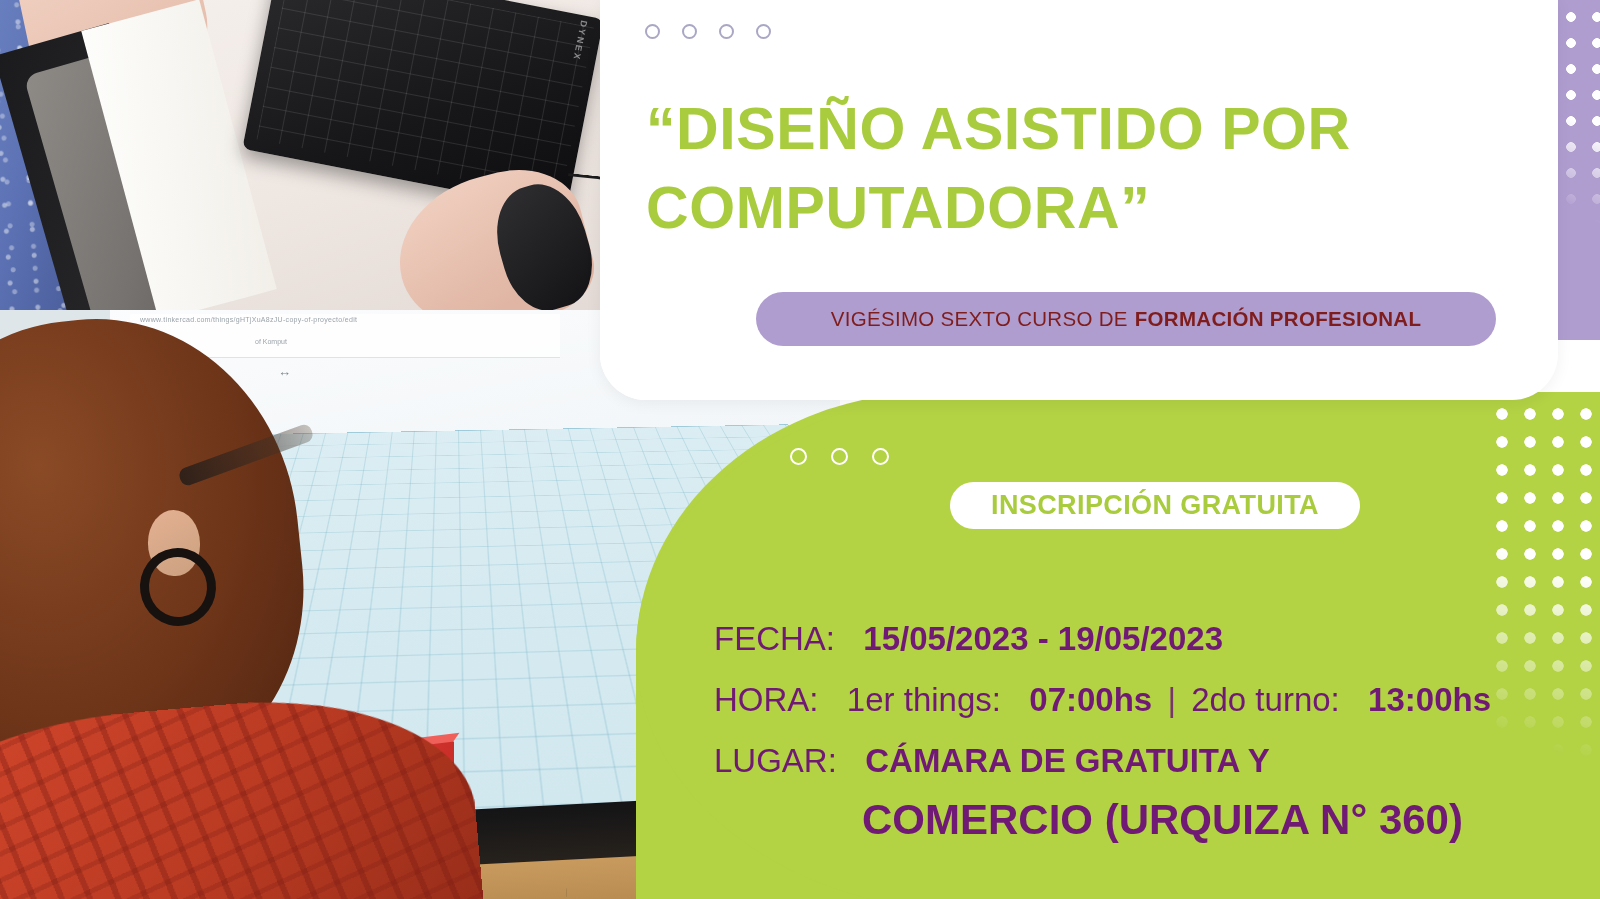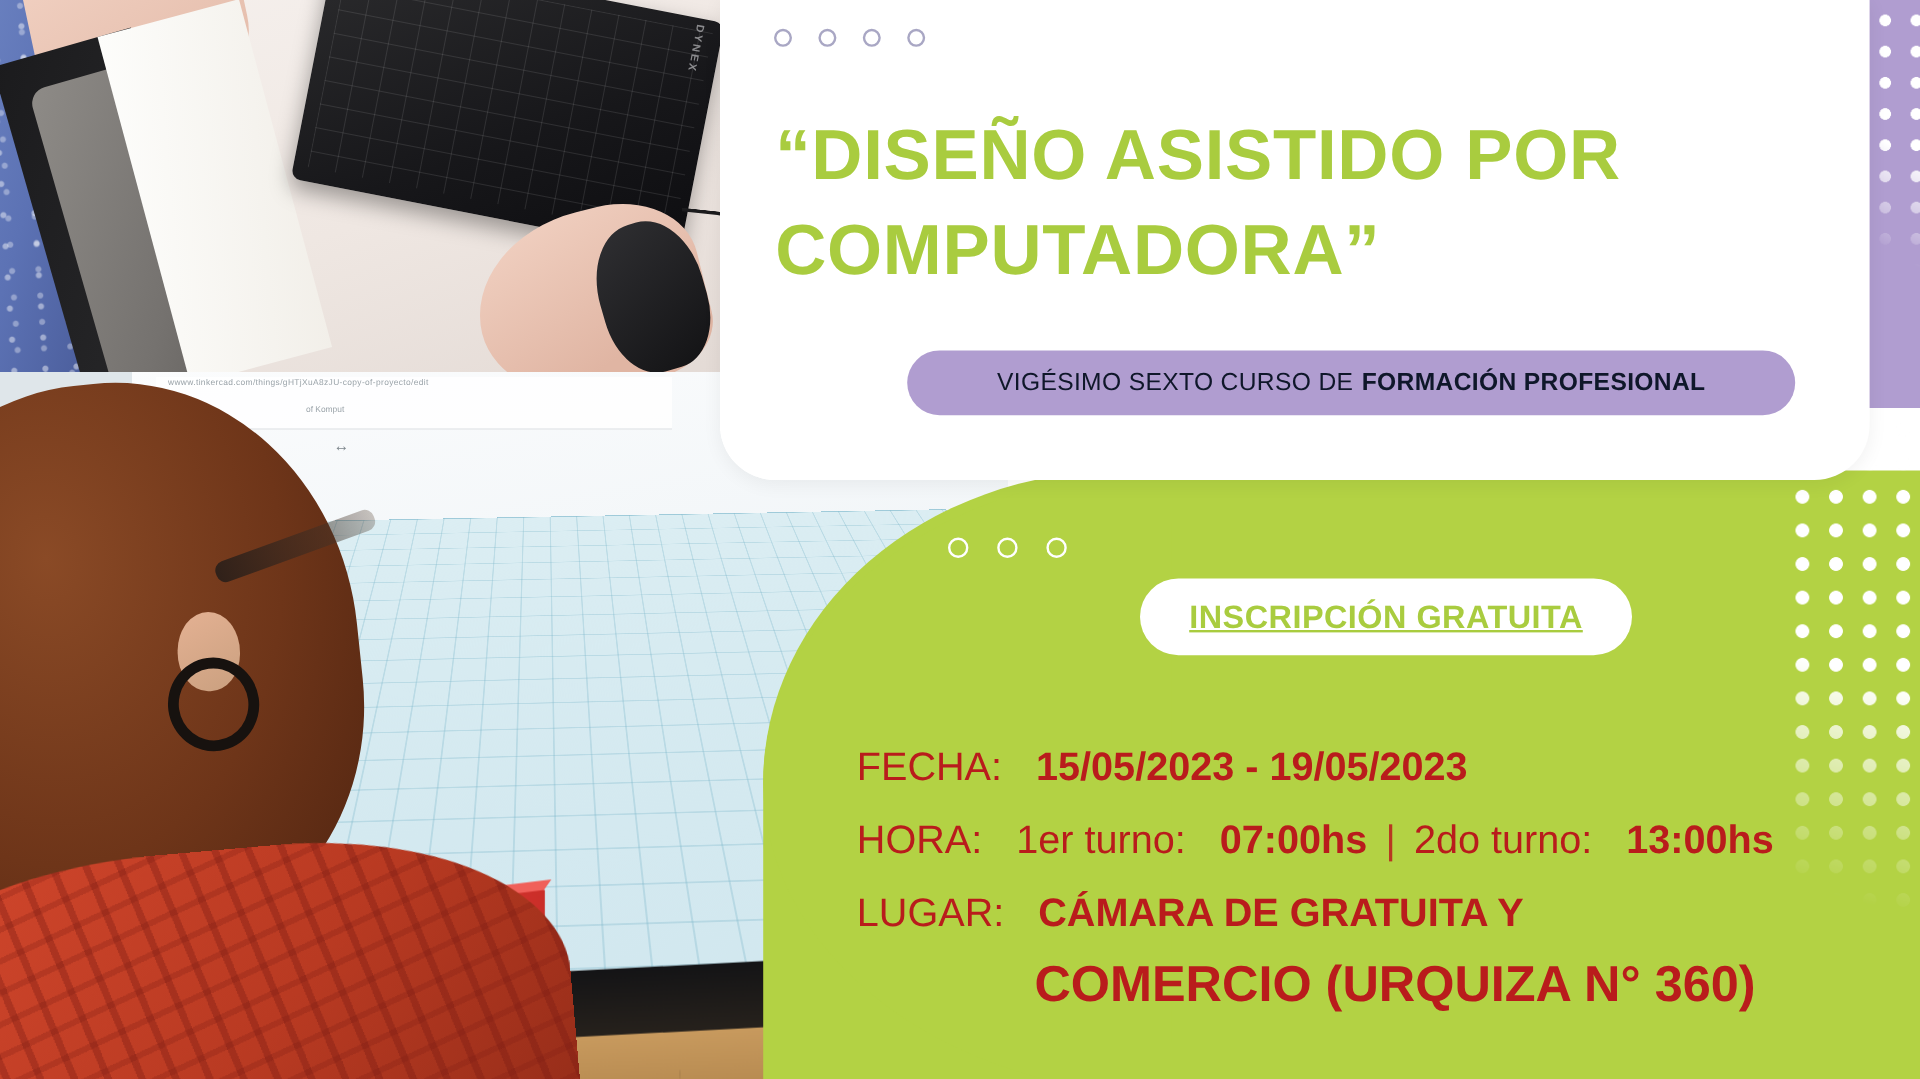--- a/index.html
+++ b/index.html
@@ -238,38 +238,37 @@
   .headline {
     position:absolute; left:46px; top:90px; width:800px;
     color:var(--title-green,#a9cc3f);
     font-size:59px; line-height:1.34; font-weight:bold;
     letter-spacing:.6px;
   }
   .subpill {
     position:absolute; left:156px; top:292px; width:740px; height:54px;
     background:var(--purple,#b09dd0);
     border-radius:28px; display:flex; align-items:center; justify-content:center;
-    color:#0f172a; font-size:20.5px; letter-spacing:.3px; white-space:nowrap;
+    color:#7f1d1d; font-size:20.5px; letter-spacing:.3px; white-space:nowrap;
   }
   .subpill .b { font-weight:bold; margin-left:7px; }
 
   
   .green-dots { position:absolute; left:790px; top:448px; display:flex; gap:24px; }
   .green-dots i {
     width:17px; height:17px; border:2px solid #ffffff; border-radius:50%; display:block;
   }
   .free-pill {
-    position:absolute; left:950px; top:482px; width:410px; height:64px;
+    position:absolute; left:950px; top:482px; width:410px; height:47px;
     background:#ffffff; border-radius:32px;
     display:flex; align-items:center; justify-content:center;
     color:var(--title-green,#a9cc3f); font-size:27px; font-weight:bold;
     letter-spacing:.4px;
-    text-decoration:underline;
-  }
-  .details { position:absolute; left:714px; top:622px; width:860px; color:#b91c1c; }
+  }
+  .details { position:absolute; left:714px; top:622px; width:860px; color:#701a75; }
   .drow { font-size:33px; line-height:1.0; margin-bottom:28px; white-space:nowrap; }
   .dlabel { font-weight:normal; }
   .dval { font-weight:bold; }
   .dsep { display:inline-block; padding:0 6px; font-weight:300; opacity:.85; }
   .dwrap2 { display:block; margin-top:22px; margin-left:148px; font-weight:bold; font-size:42px; white-space:nowrap; }
   .gap { display:inline-block; width:10px; }
 </style>
 </head>
 <body>
 
@@ -345,21 +344,21 @@
 
     <div class="drow">
       <span class="dlabel">FECHA:</span>
       <span class="gap"></span>
       <span class="dval">15/05/2023 - 19/05/2023</span>
     </div>
 
     <div class="drow">
       <span class="dlabel">HORA:</span>
       <span class="gap"></span>
-      <span class="dlabel">1er turno:</span>
+      <span class="dlabel">1er things:</span>
       <span class="gap"></span>
       <span class="dval">07:00hs</span>
       <span class="dsep">|</span>
       <span class="dlabel">2do turno:</span>
       <span class="gap"></span>
       <span class="dval">13:00hs</span>
     </div>
 
     <div class="drow">
       <span class="dlabel">LUGAR:</span>

